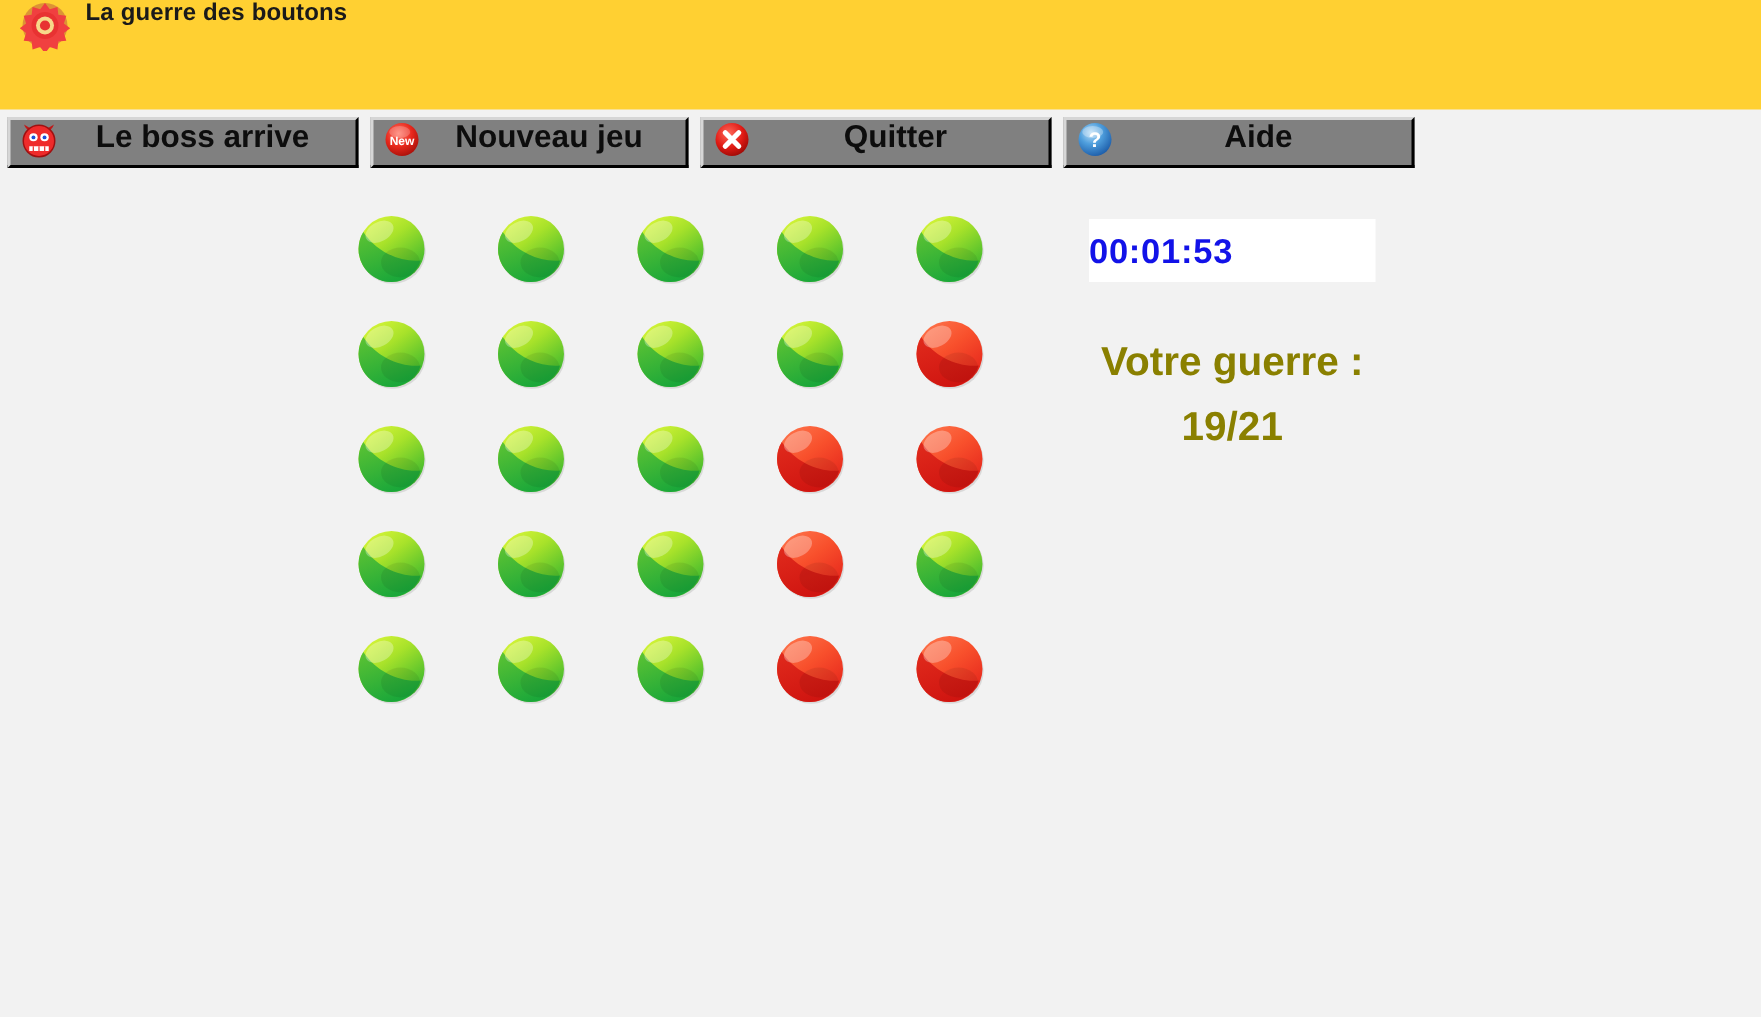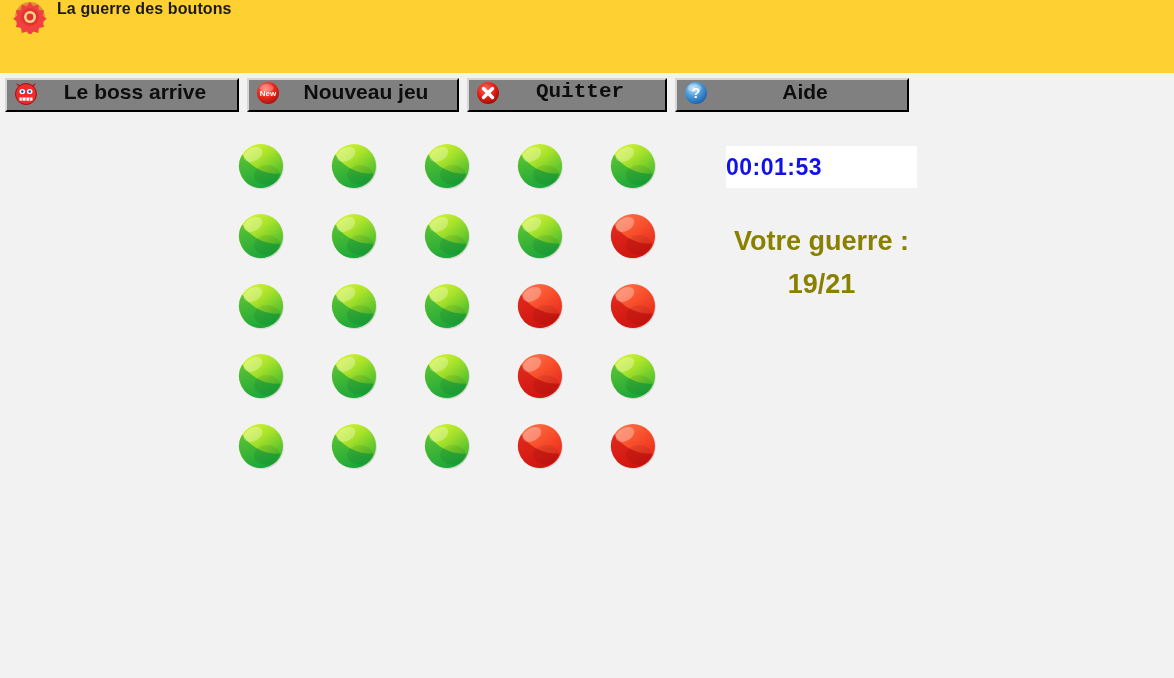--- a/index.html
+++ b/index.html
@@ -72,21 +72,21 @@
     flex: 1 1 auto;
     text-align: center;
     font-size: 21px;
     font-weight: bold;
     color: #0d0d0d;
     padding: 0 14px;
     white-space: nowrap;
   }
   #btn-boss   { width: 234px; }
   #btn-new    { width: 212px; }
-  #btn-quit   { width: 200px; font-family: Liberation Mono, monospace; }
+  #btn-quit   { width: 234px; }
   #btn-help   { width: 234px; }
 
   
   #grid {
     position: absolute;
     left: 237px;
     top: 142px;
     display: grid;
     grid-template-columns: repeat(5, 48px);
     grid-template-rows: repeat(5, 48px);

